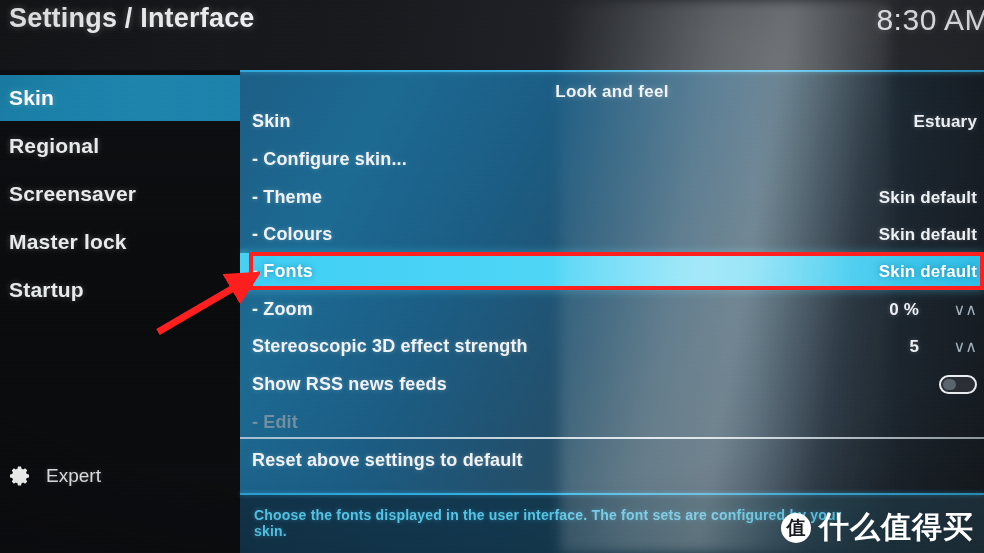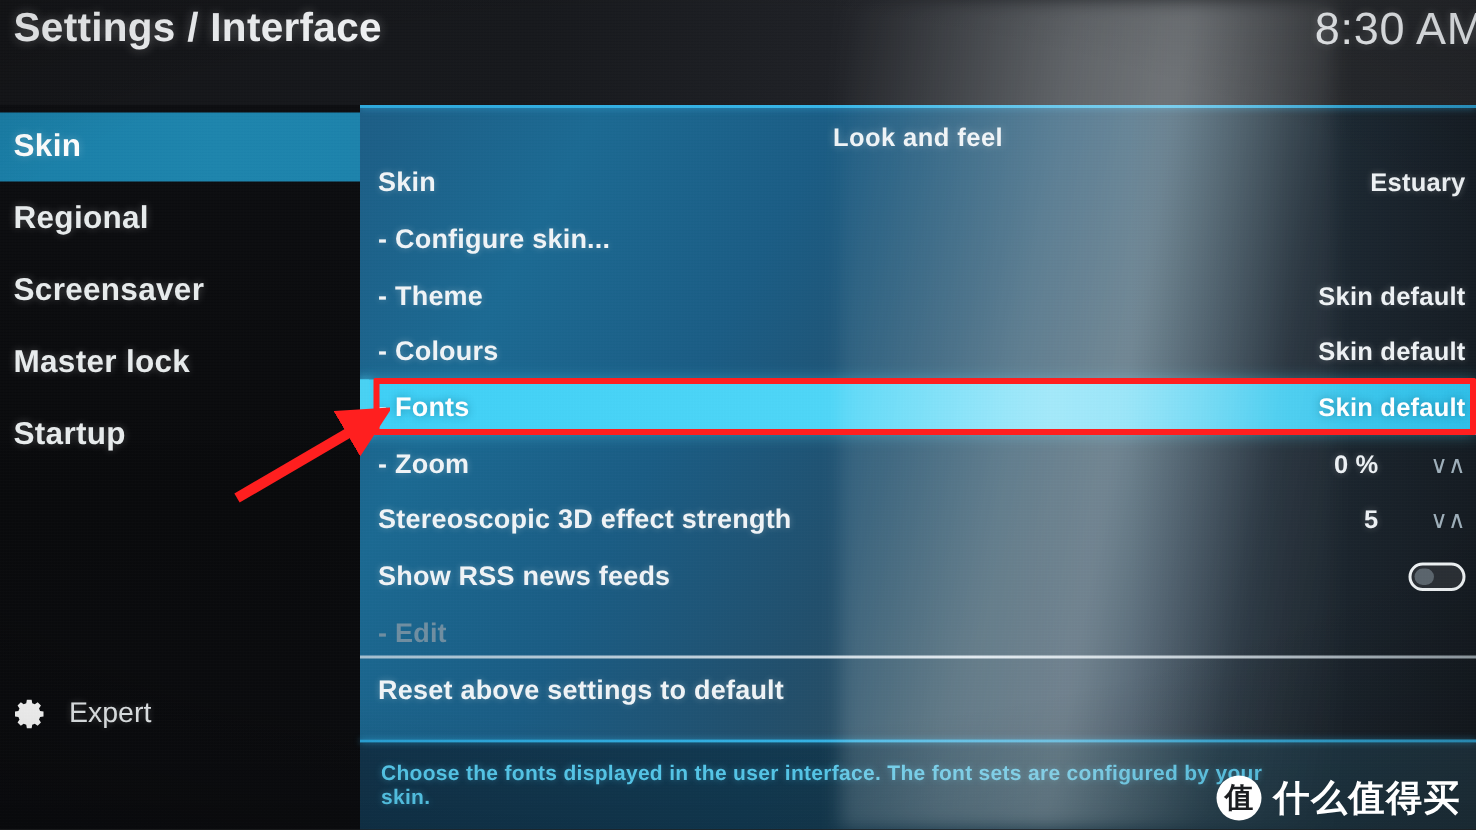--- a/index.html
+++ b/index.html
@@ -161,21 +161,21 @@
   #watermark{
     position:absolute;right:10px;bottom:5px;z-index:50;
     display:flex;align-items:center;gap:8px;
   }
   #watermark .mark{
     width:30px;height:30px;border-radius:50%;background:#ffffff;color:#1b1d20;
     display:flex;align-items:center;justify-content:center;
     font-size:19px;font-weight:700;font-family:"DejaVu Sans",sans-serif;
   }
   #watermark .wtext{
-    font-size:24px;font-weight:700;color:#ffffff;letter-spacing:1px;
+    font-size:30px;font-weight:700;color:#ffffff;letter-spacing:1px;
     font-family:Liberation Serif, serif;
   }
 
   
   #anno-box{
     position:absolute;left:249px;top:252px;width:735px;height:38px;
     border:4px solid #ff1f1f;box-sizing:border-box;z-index:60;border-radius:1px;
   }
   #anno-arrow{position:absolute;left:150px;top:268px;width:110px;height:72px;z-index:61;}
 </style>

